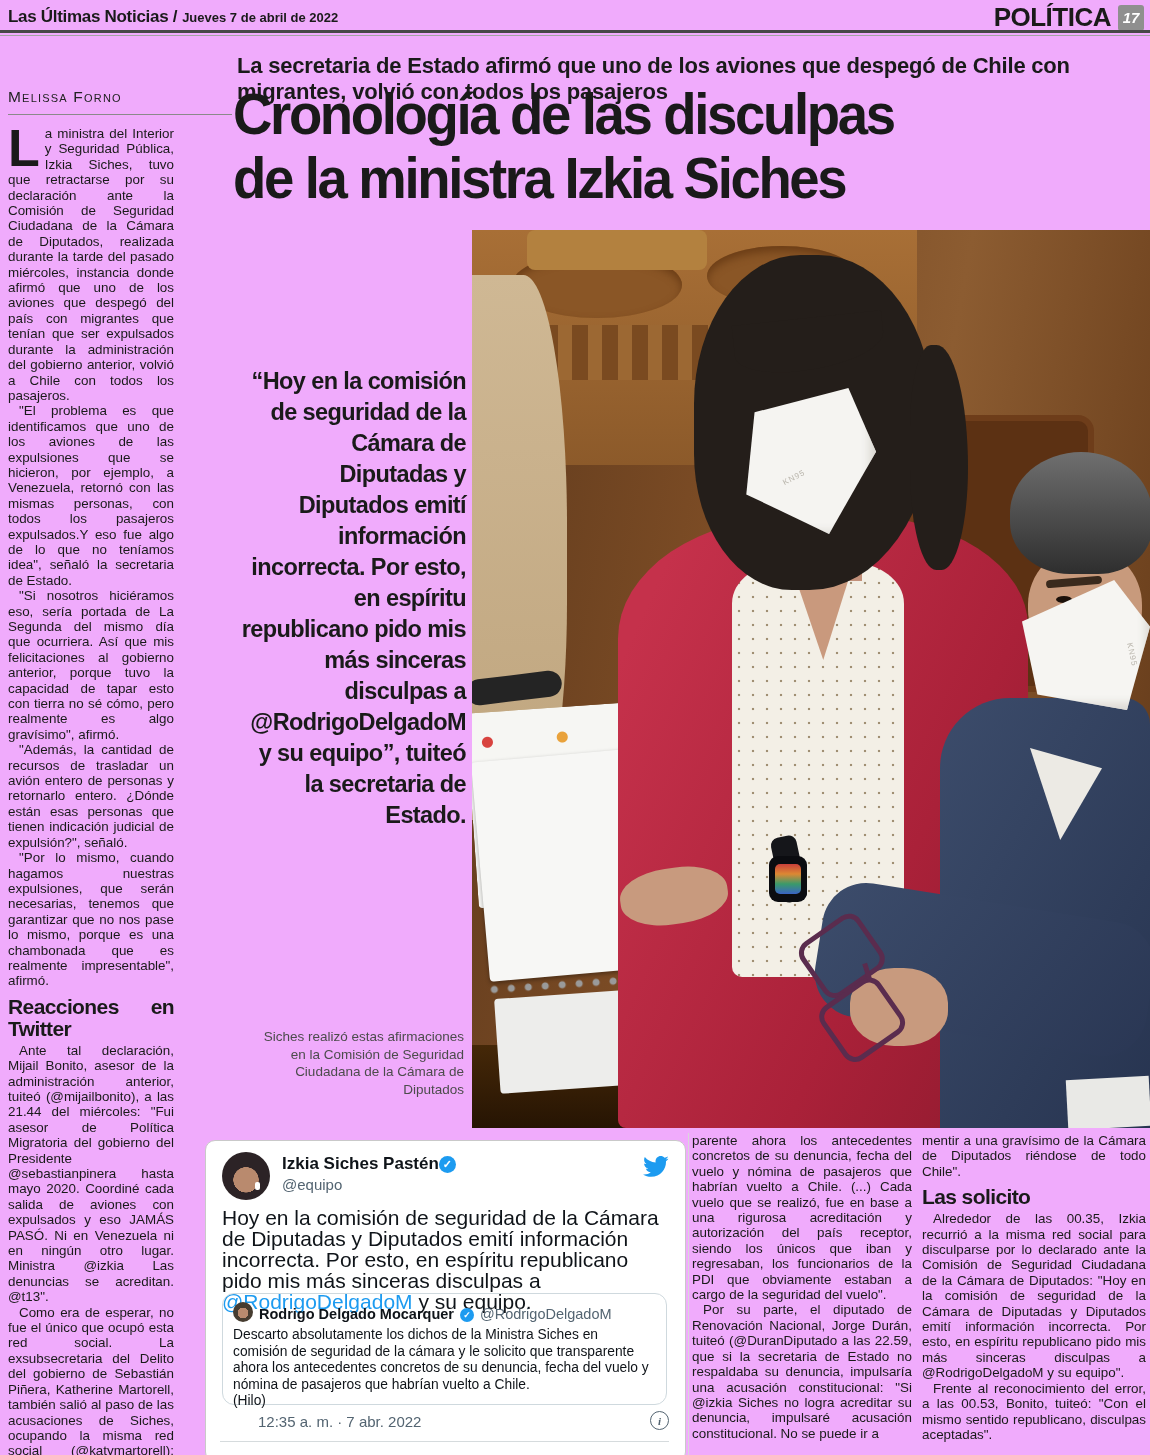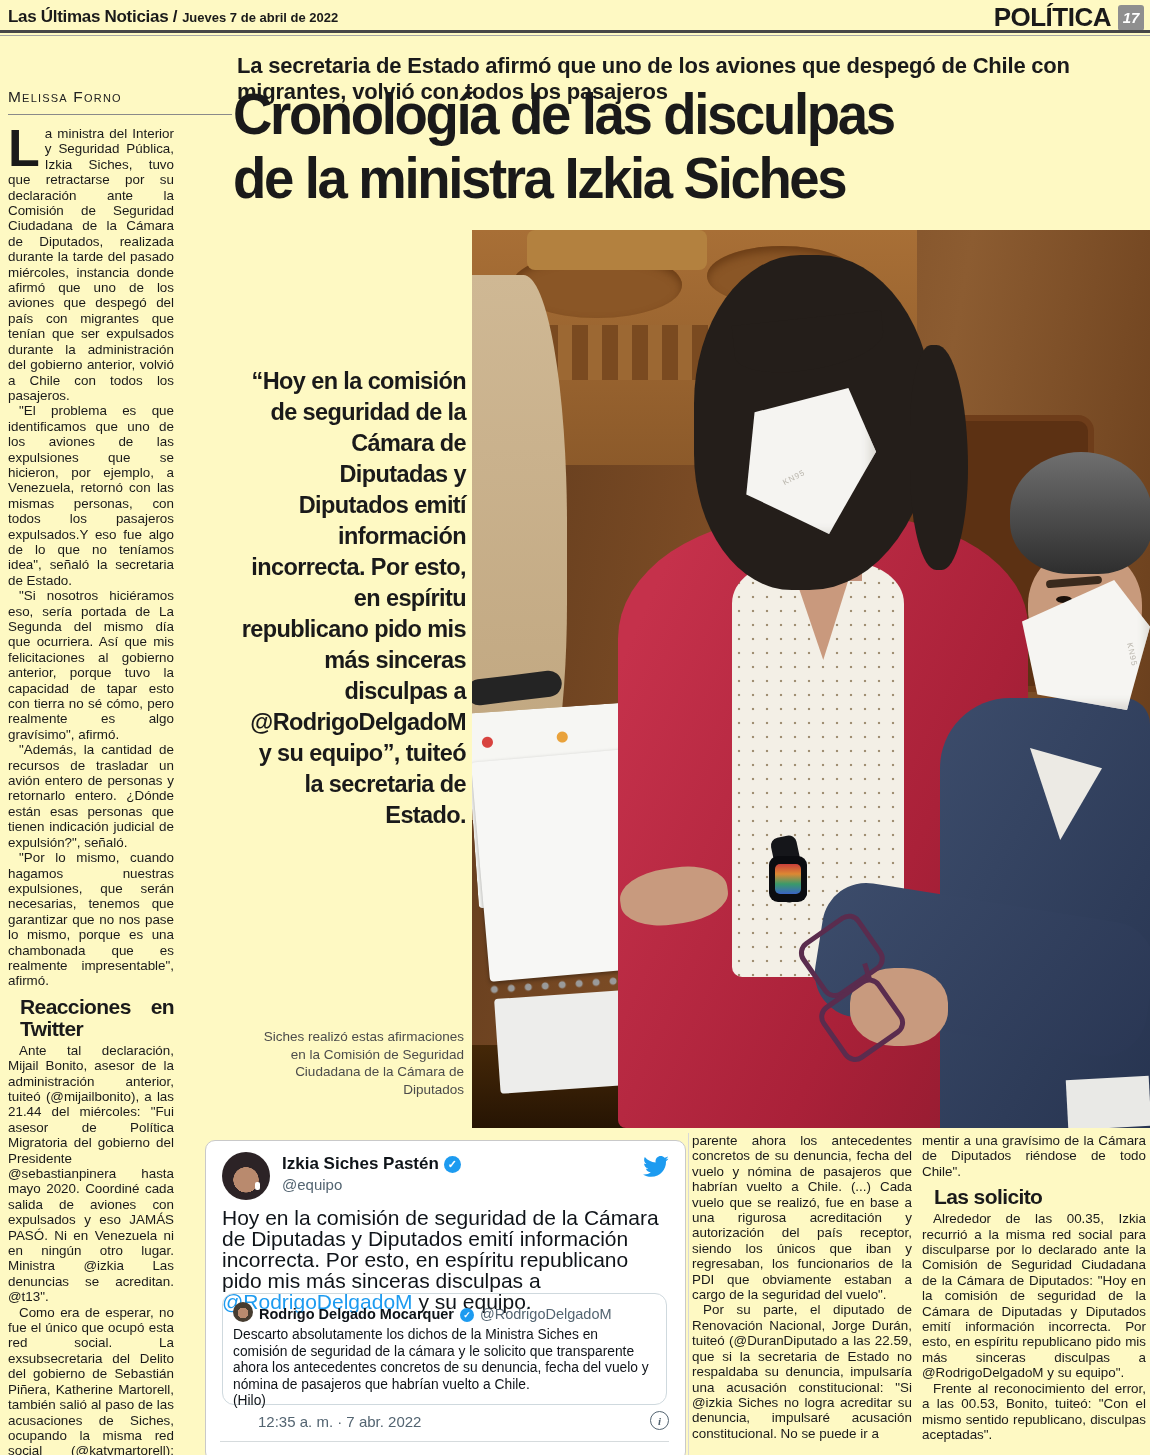--- a/index.html
+++ b/index.html
@@ -1,16 +1,16 @@
 <!DOCTYPE html>
 <html lang="es"><head>
 <meta charset="utf-8">
 <style>
   html,body{margin:0;padding:0;background:#ffffff;}
-  #page{position:relative;width:1150px;height:1455px;background:#fef9c3;overflow:hidden;
+  #page{position:relative;width:1150px;height:1455px;background:#f0abfc;overflow:hidden;
         font-family:"Liberation Sans",sans-serif;color:#1a1a1a;}
   
   .mast-left{position:absolute;left:8px;top:7px;display:flex;align-items:baseline;gap:5px;}
   .mast-brand{font-size:17px;font-weight:800;letter-spacing:-0.3px;}
   .mast-date{font-size:13px;font-weight:700;}
   .mast-right{position:absolute;right:6px;top:2px;display:flex;align-items:center;gap:7px;}
   .mast-section{font-size:26px;font-weight:900;letter-spacing:-0.5px;}
   .page-box{width:26px;height:26px;background:#8f8f8f;border-radius:3px;color:#fff;
             font-size:15px;font-weight:800;font-style:italic;display:flex;align-items:center;justify-content:center;}
   .rule-a{position:absolute;left:0;top:30px;width:1150px;height:2.5px;background:#474747;}
@@ -20,21 +20,21 @@
   .headline{position:absolute;left:233px;top:82px;width:915px;font-weight:700;font-size:58px;
             line-height:64px;letter-spacing:-2.5px;transform:scaleX(0.94);transform-origin:left top;}
   
   .byline{position:absolute;left:8px;top:88px;width:224px;font-variant:small-caps;font-size:15.5px;
           letter-spacing:1.2px;color:#222;border-bottom:1px solid #8a8a8a;padding-bottom:8px;}
   .body-text{font-size:13.4px;line-height:15.4px;text-align:justify;hyphens:auto;-webkit-hyphens:auto;}
   .left-col{position:absolute;left:8px;top:126px;width:224px;height:1329px;overflow:hidden;}
   .body-text p{margin:0;text-indent:11px;}
   .body-text p.first{text-indent:0;}
   .dropcap{float:left;font-size:52px;line-height:41px;font-weight:700;margin:2px 5px 0 0;}
-  .sec-head{font-size:21px;font-weight:800;letter-spacing:-0.6px;margin:7px 12px 3px;line-height:22px;}
+  .sec-head{font-size:21px;font-weight:800;letter-spacing:-0.6px;margin:7px 0 3px;line-height:22px;}
   .narrow-spacer{float:right;width:58px;height:430px;margin-top:1038px;}
   
   .pull-quote{position:absolute;left:240px;top:366px;width:226px;font-size:23.5px;line-height:31px;
               font-weight:700;text-align:right;letter-spacing:-0.6px;}
   .caption{position:absolute;left:246px;top:1028px;width:218px;font-size:13.5px;line-height:17.5px;
            color:#4c4c4c;text-align:right;}
   .credit{position:absolute;left:1135px;top:1032px;font-size:8.5px;color:#333;letter-spacing:0.5px;
           writing-mode:vertical-rl;transform:rotate(180deg);}
   
   .photo{position:absolute;left:472px;top:230px;width:678px;height:898px;overflow:hidden;background:#7c4c25;}
@@ -100,21 +100,21 @@
   .glasses{left:305px;top:695px;width:150px;height:150px;transform:rotate(55deg);}
   .lens1{left:0;top:22px;width:56px;height:62px;border:5px solid #5a2c4e;border-radius:14px;}
   .lens2{left:64px;top:42px;width:56px;height:62px;border:5px solid #5a2c4e;border-radius:14px;}
   .bridge{left:52px;top:44px;width:18px;height:5px;background:#5a2c4e;transform:rotate(18deg);}
   
   .tweet-card{position:absolute;left:205px;top:1140px;width:479px;height:320px;background:#fff;
       border:1px solid #c9c9c9;border-radius:10px;color:#0f1419;}
   .tw-avatar{position:absolute;left:16px;top:11px;width:48px;height:48px;border-radius:50%;
       background:radial-gradient(circle at 50% 58%,#b98a6e 0 34%,#2c2326 35%);}
   .tw-earring{position:absolute;left:33px;top:30px;width:5px;height:8px;background:#fff;border-radius:2px;}
-  .tw-name{position:absolute;left:76px;top:13px;font-size:17px;font-weight:700;display:flex;align-items:center;gap:5px;}
+  .tw-name{position:absolute;left:76px;top:13px;font-size:17px;font-weight:700;display:flex;align-items:center;}
   .badge{display:inline-flex;align-items:center;justify-content:center;width:17px;height:17px;border-radius:50%;
       background:#1d9bf0;color:#fff;font-size:11px;font-weight:700;}
   .tw-handle{position:absolute;left:76px;top:35px;font-size:15px;color:#536471;}
   .tw-bird{position:absolute;right:16px;top:12px;width:27px;height:27px;}
   .tw-text{position:absolute;left:16px;top:66px;width:447px;font-size:21px;line-height:21px;}
   .mention{color:#1d9bf0;}
   .tw-quote{position:absolute;left:16px;top:152px;width:445px;height:112px;border:1px solid #cfd9de;border-radius:12px;
       box-sizing:border-box;padding:8px 10px;}
   .q-head{display:flex;align-items:flex-end;gap:6px;font-size:14.5px;}
   .q-avatar{width:20px;height:20px;border-radius:50%;background:radial-gradient(circle at 50% 55%,#b98a6e 0 35%,#463c30 36%);}

